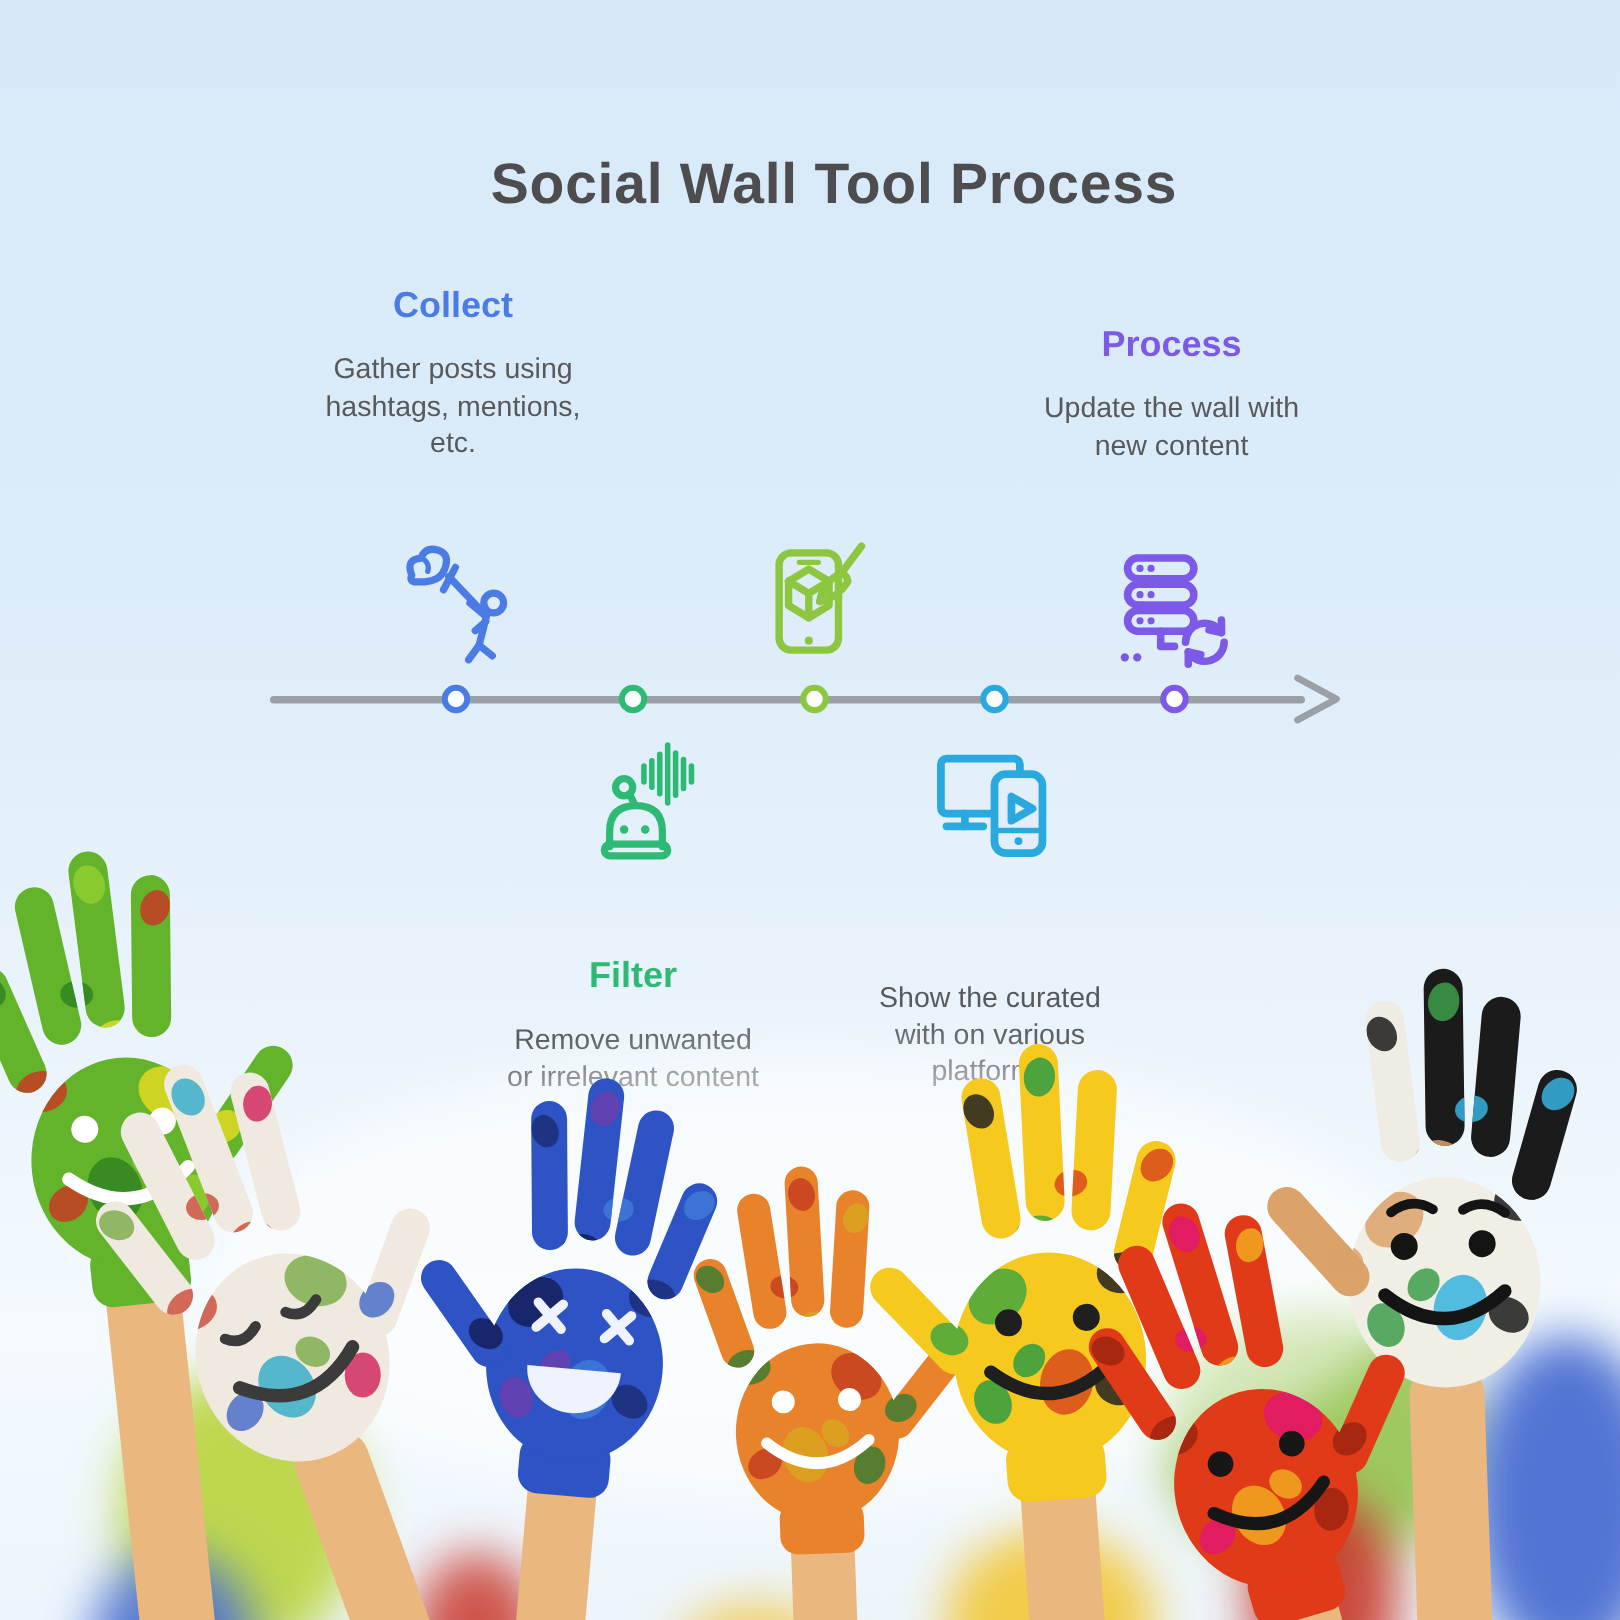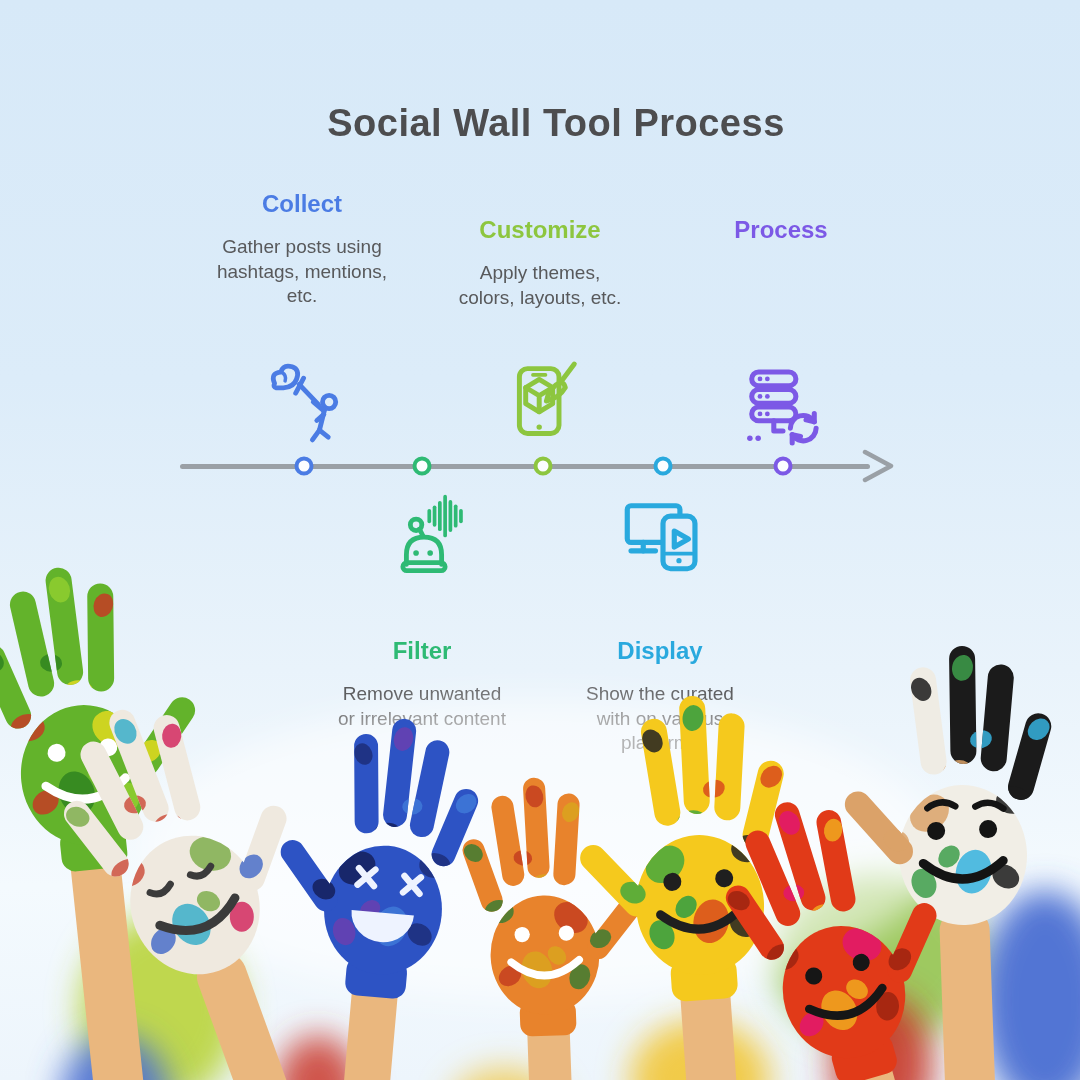--- a/index.html
+++ b/index.html
@@ -51,33 +51,29 @@
     <div class="step-title">Filter</div>
     <div class="step-desc" style="color: rgb(88, 89, 91);">Remove unwanted
 or irrelevant content</div>
   </div>
   <div class="step pos-0" style="--step-color: #4b7ce4;">
     <div class="step-title">Collect</div>
     <div class="step-desc" style="color: rgb(88, 89, 91);">Gather posts using
 hashtags, mentions,
 etc.</div>
   </div>
-  <div class="step pos-2" style="--step-color: #8dc63f;">
-    <div class="step-title">Customize</div>
-    <div class="step-desc" style="color: rgb(88, 89, 91);">Apply themes,
-colors, layouts, etc.</div>
-  </div>
   <div class="step pos-3" style="--step-color: #29a9de;">
-    <div class="step-title">Display</div>
     <div class="step-desc" style="color: rgb(88, 89, 91);">Show the curated
 with on various
 platforms</div>
   </div>
   <div class="step pos-4" style="--step-color: #7c59e6;">
     <div class="step-title">Process</div>
+    <div class="step-desc" style="color: rgb(88, 89, 91);">Update the wall with
+new content</div>
   </div>
 
   <div class="t-line" style="background: rgb(154, 160, 166);"></div>
   <svg class="t-arrow" viewBox="0 0 36 34">
     <polyline points="3,3 29,17 3,31" fill="none" stroke="#9aa0a6" stroke-width="4.5" stroke-linecap="round" stroke-linejoin="round"></polyline>
   </svg>
   <span class="node n0" style="border-color: rgb(75, 124, 228);"></span>
   <span class="node n1" style="border-color: rgb(46, 186, 116);"></span>
   <span class="node n2" style="border-color: rgb(141, 198, 63);"></span>
   <span class="node n3" style="border-color: rgb(41, 169, 222);"></span>

